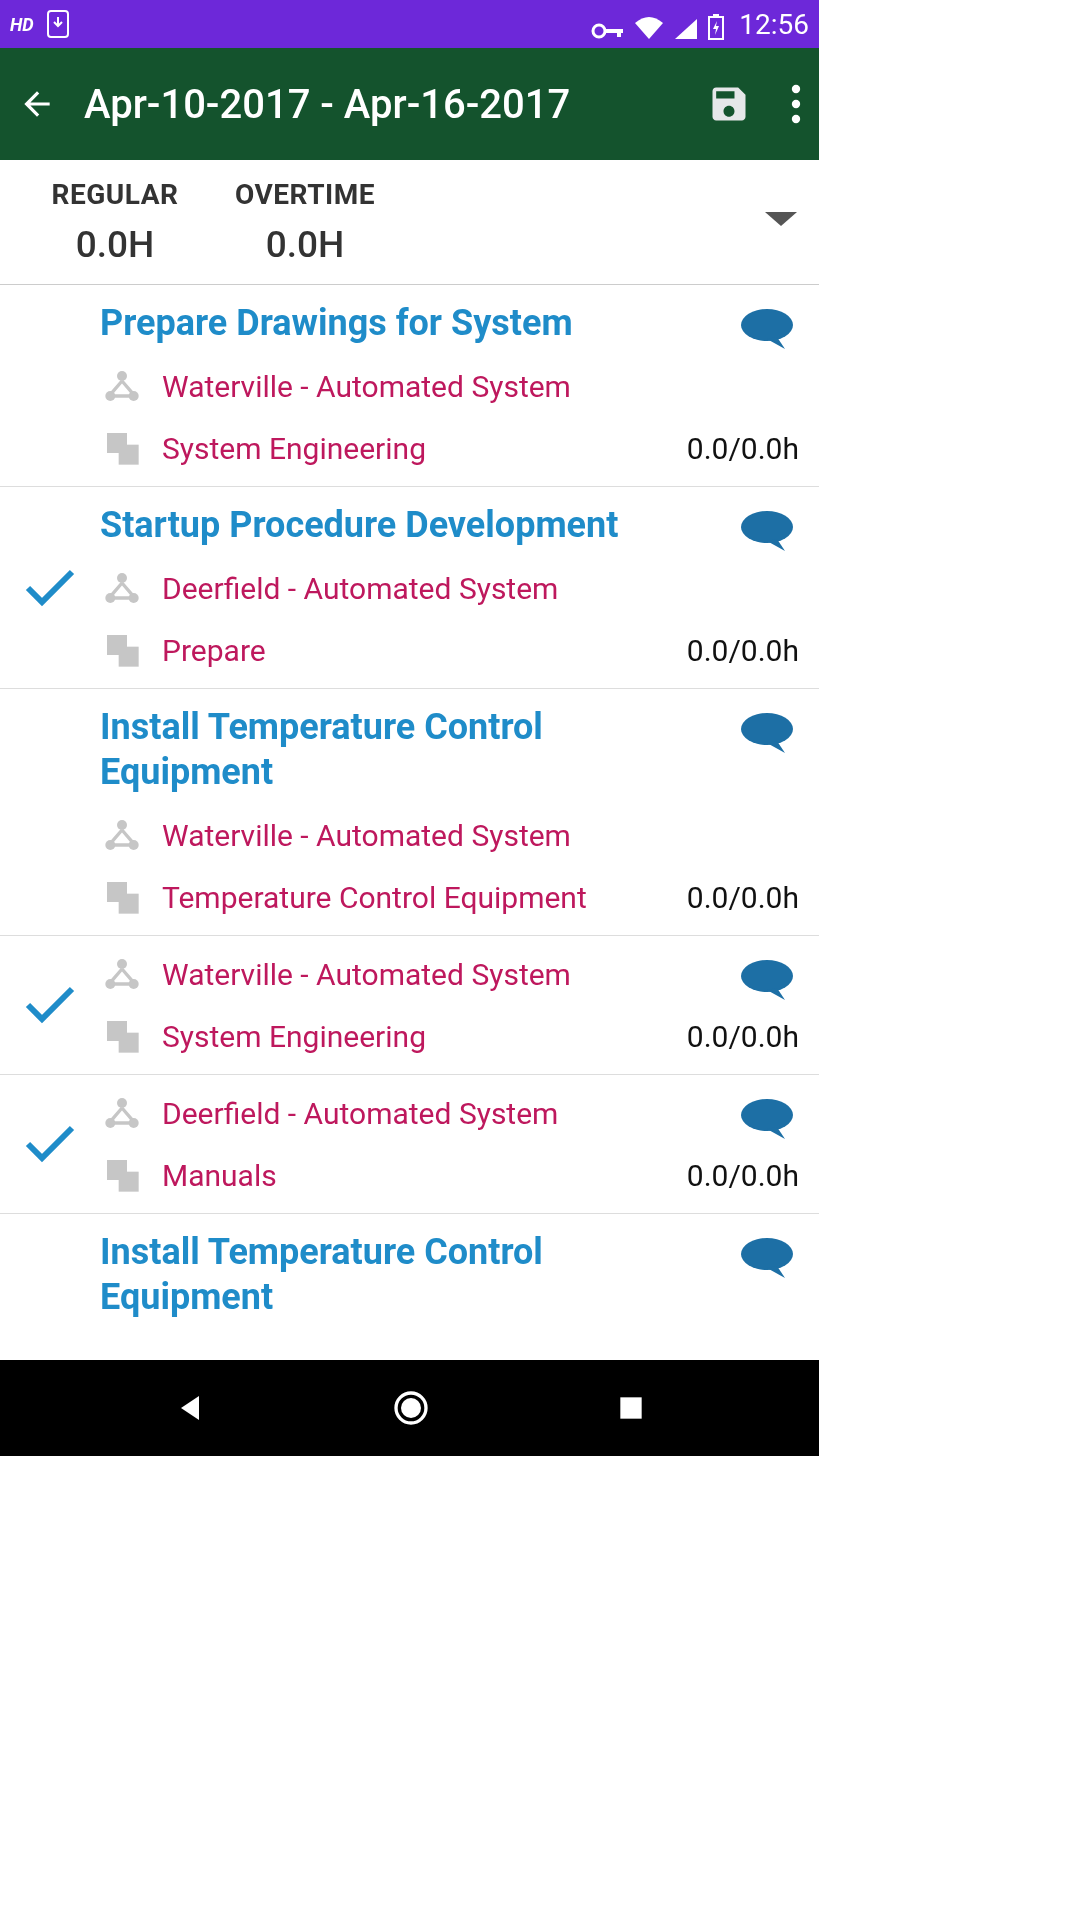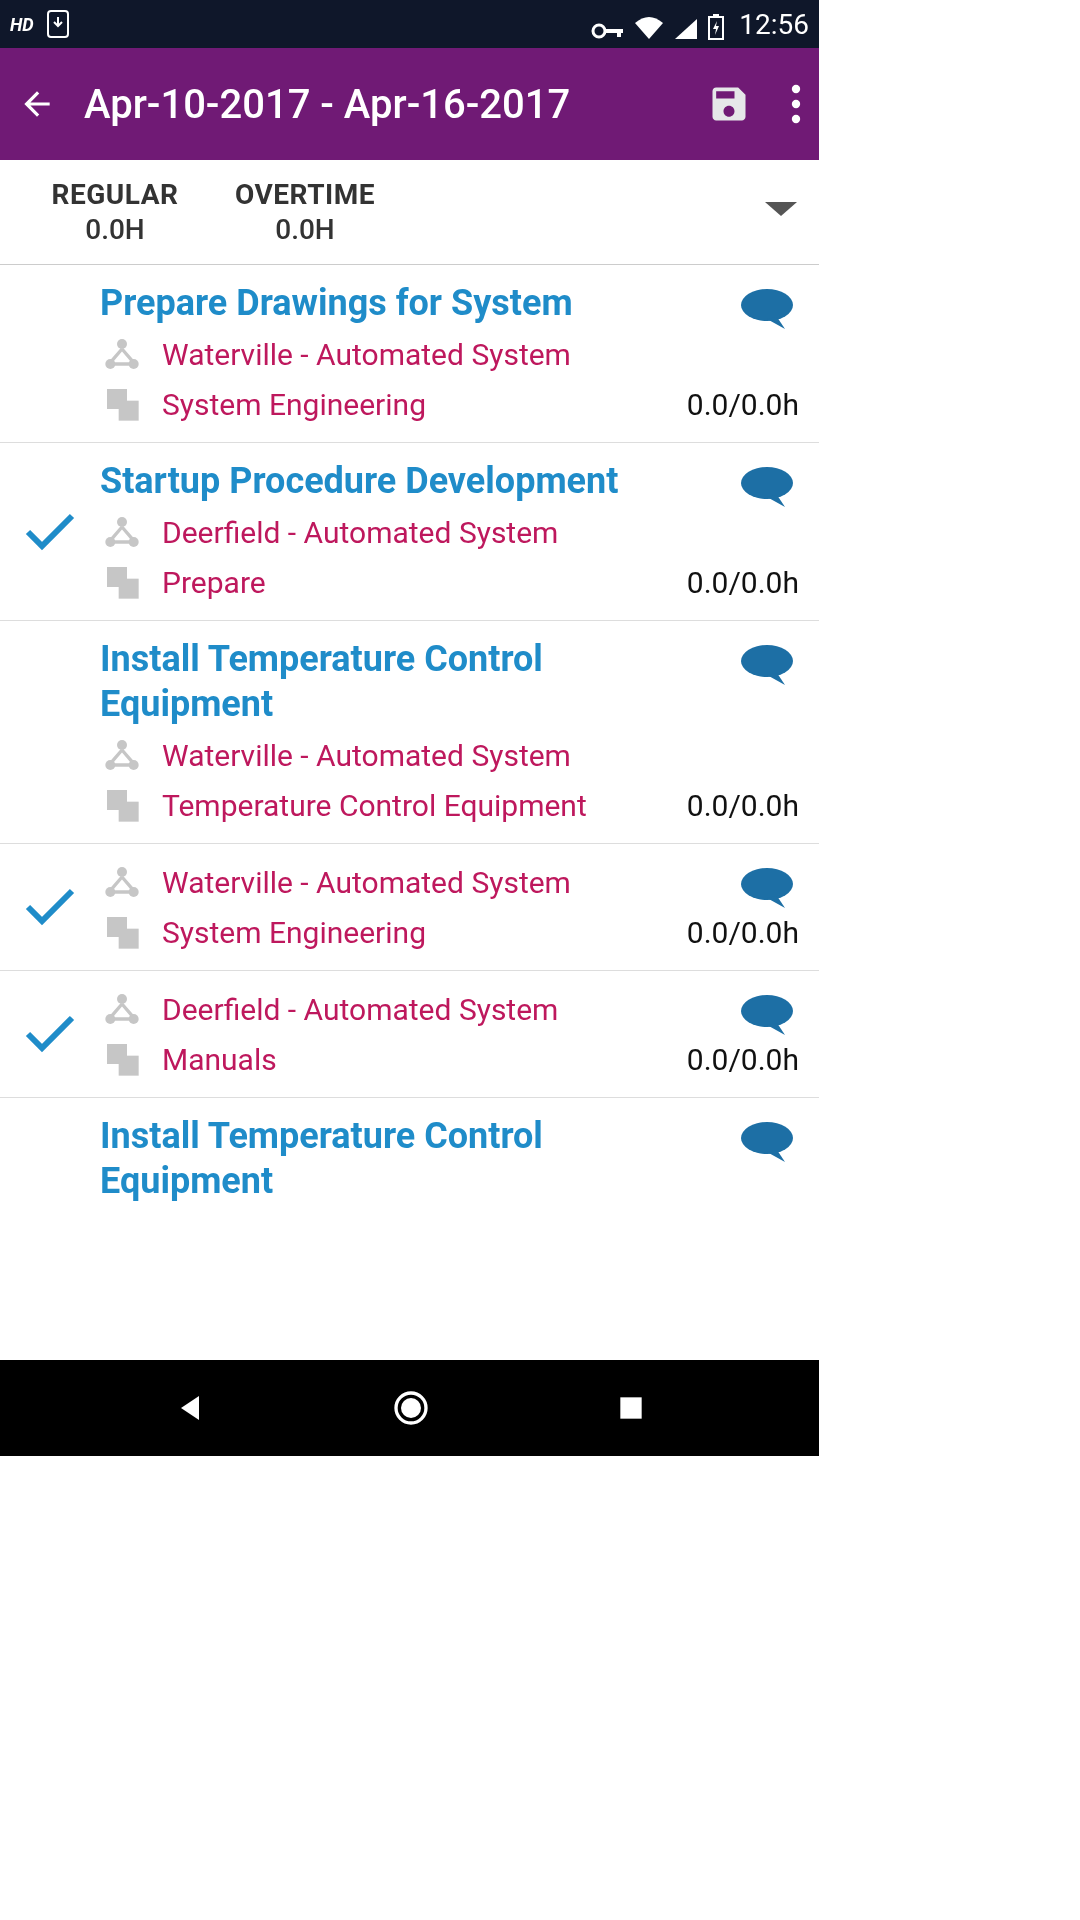--- a/index.html
+++ b/index.html
@@ -6,73 +6,73 @@
     body {
       width: 819px;
       height: 1456px;
       font-family: Roboto, Arial, sans-serif;
       background: #fff;
       overflow: hidden;
       position: relative;
     }
     .statusbar {
       height: 48px;
-      background: #0f172a;
+      background: #6d28d9;
       display: flex;
       align-items: center;
       justify-content: space-between;
       padding: 0 10px;
       color: #fff;
     }
     .statusbar-left { display: flex; align-items: center; gap: 12px; }
     .hd-label { font-size: 18px; font-weight: bold; font-style: italic; }
     .statusbar-right { display: flex; align-items: flex-end; gap: 8px; }
     .statusbar-time { font-size: 28px; font-weight: 400; margin-left: 6px; }
     .statusbar-icon { display: inline-flex; }
 
     .appbar {
       height: 112px;
-      background: #701a75;
+      background: #14532d;
       display: flex;
       align-items: center;
       padding: 0 18px;
       color: #fff;
       gap: 28px;
     }
     .appbar-title { font-size: 40px; font-weight: 500; flex: 1; white-space: nowrap; }
     .appbar-icon { display: inline-flex; }
 
     .summary-row {
       display: flex;
       align-items: center;
       padding: 18px 20px 18px 20px;
       border-bottom: 1px solid #ccc;
       background: #fff;
     }
     .summary-status { font-size: 36px; font-weight: 700; color: #000; width: 310px; }
     .summary-col { display: flex; flex-direction: column; align-items: center; width: 190px; }
     .summary-col-label { font-size: 28px; font-weight: 700; color: #333; letter-spacing: 0.5px; }
-    .summary-col-value { font-size: 28px; font-weight: 500; color: #333; margin-top: 2px; }
+    .summary-col-value { font-size: 37px; font-weight: 500; color: #333; margin-top: 12px; }
     .summary-dropdown { margin-left: auto; }
 
     .task-list { background: #fff; }
     .task-item {
       display: flex;
       padding: 16px 20px 16px 0;
       border-bottom: 1px solid #ddd;
       position: relative;
     }
     .task-check-col {
       width: 100px;
       display: flex;
       align-items: center;
       justify-content: center;
       flex-shrink: 0;
     }
-    .task-body { flex: 1; display: flex; flex-direction: column; gap: 6px; position: relative; }
+    .task-body { flex: 1; display: flex; flex-direction: column; gap: 18px; position: relative; }
     .task-title {
       font-size: 36px;
       font-weight: 700;
       color: #1f8cc9;
       line-height: 1.25;
       padding-right: 80px;
     }
     .task-row { display: flex; align-items: center; gap: 18px; }
     .task-row-icon { width: 44px; height: 44px; display: inline-flex; align-items: center; justify-content: center; }
     .task-row-text { font-size: 30px; color: #be185d; flex: 1; }

